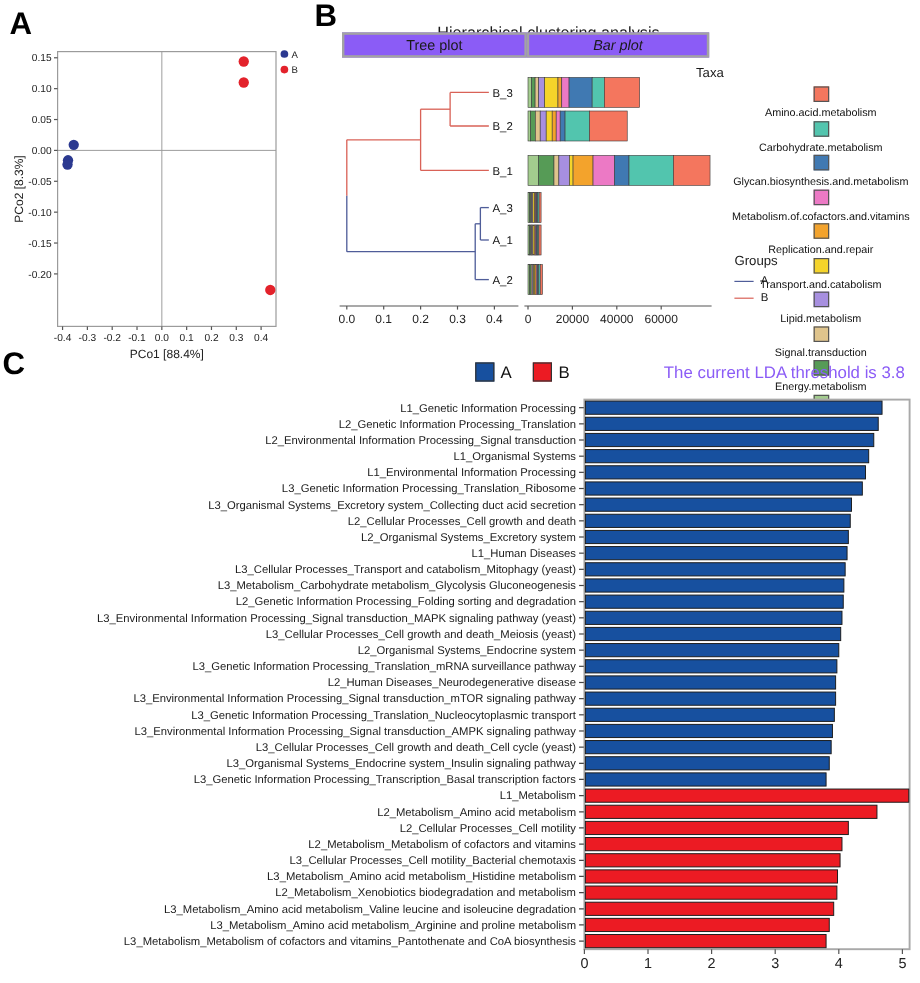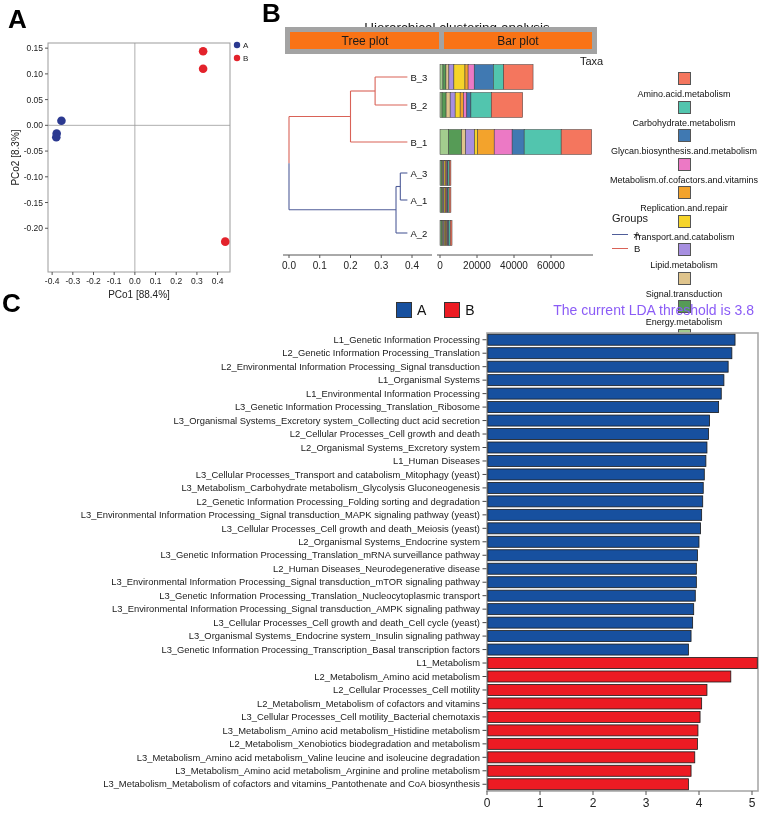--- a/index.html
+++ b/index.html
@@ -1,23 +1,23 @@
 <!DOCTYPE html>
 <html><head>
 <meta charset="utf-8">
 <style>
   html,body{margin:0;padding:0;background:#fff;}
   body{width:767px;height:819px;position:relative;font-family:"Liberation Sans",sans-serif;color:#111;overflow:hidden;}
   svg{position:absolute;overflow:visible;}
   svg text{font-family:"Liberation Sans",sans-serif;}
   .panel-label{position:absolute;font-weight:bold;font-size:26px;line-height:1;color:#000;}
   .hc-title{position:absolute;left:285px;top:20px;width:344px;text-align:center;font-size:13.5px;color:#1a1a1a;}
-  .hc-header{position:absolute;top:27px;height:17px;background:#f97316;border:5px solid #a3a3a3;font-size:12px;display:flex;align-items:center;justify-content:center;color:#1a1a1a;}
+  .hc-header{position:absolute;top:27px;height:17px;background:#8b5cf6;border:2px solid #a3a3a3;font-size:12px;display:flex;align-items:center;justify-content:center;color:#1a1a1a;}
   .hc-header.tree{left:285px;width:150px;}
-  .hc-header.bar{left:439px;width:148px;}
+  .hc-header.bar{left:439px;width:148px;font-style:italic;}
   .taxa-legend{position:absolute;left:580px;top:55px;width:208px;font-size:9px;}
   .legend-title{font-size:11px;color:#1a1a1a;margin-bottom:5px;}
   .taxa-item{display:flex;align-items:center;gap:4px;margin-bottom:1.5px;white-space:nowrap;flex-direction:column;}
   .taxa-swatch{width:11px;height:11px;border:1px solid #555;flex:0 0 auto;}
   .groups-legend{position:absolute;left:612px;top:212px;font-size:9.5px;}
   .group-item{display:flex;align-items:center;gap:6px;margin-bottom:3px;}
   .group-line{width:16px;height:0;border-top:1.6px solid #000;flex:0 0 auto;}
   .lda-legend{position:absolute;left:396px;top:302px;display:flex;gap:18px;align-items:center;font-size:14px;}
   .lda-legend-item{display:flex;align-items:center;gap:5px;}
   .lda-swatch{width:14px;height:14px;border:1px solid #333;}

